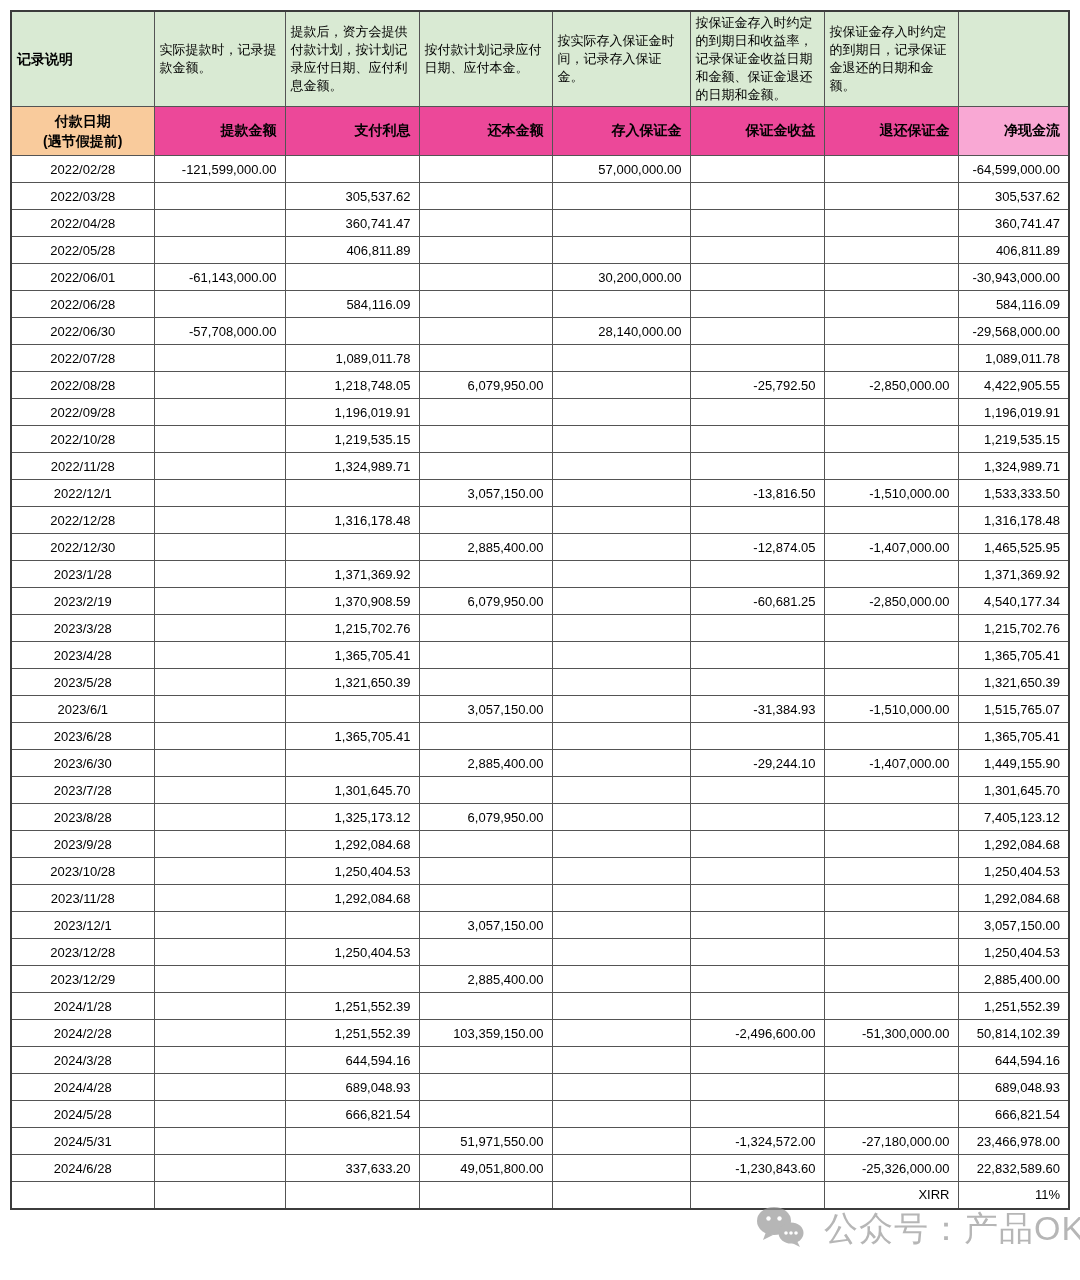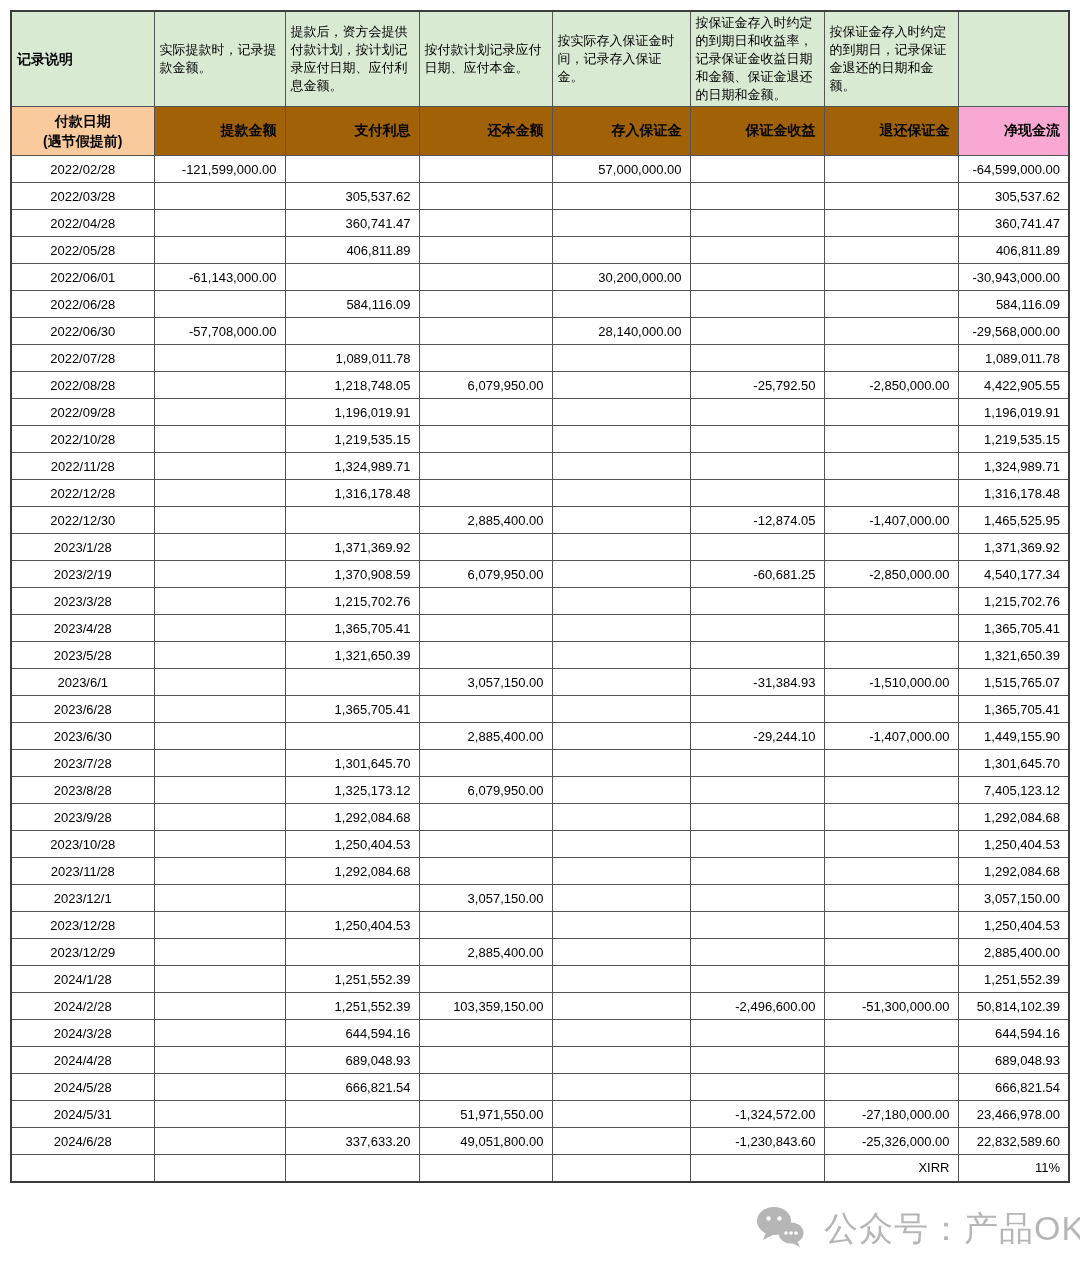--- a/index.html
+++ b/index.html
@@ -39,21 +39,21 @@
     height: 91px;
     word-break: break-all;
   }
   tr.desc-row td.c-first {
     text-align: left;
     font-weight: bold;
     font-size: 14px;
   }
   
   tr.label-row td {
-    background: #a16207;
+    background: #ec4899;
     font-weight: bold;
     font-size: 14px;
     text-align: right;
     vertical-align: middle;
     padding: 2px 8px;
     height: 49px;
   }
   tr.label-row td.c-first {
     background: #f9cb9c;
     text-align: center;
@@ -246,20 +246,30 @@
           <td class="date">2022/11/28</td>
           <td class="num"></td>
           <td class="num">1,324,989.71</td>
           <td class="num"></td>
           <td class="num"></td>
           <td class="num"></td>
           <td class="num"></td>
           <td class="num">1,324,989.71</td>
         </tr>
         <tr>
+          <td class="date">2022/12/1</td>
+          <td class="num"></td>
+          <td class="num"></td>
+          <td class="num">3,057,150.00</td>
+          <td class="num"></td>
+          <td class="num">-13,816.50</td>
+          <td class="num">-1,510,000.00</td>
+          <td class="num">1,533,333.50</td>
+        </tr>
+        <tr>
           <td class="date">2022/12/28</td>
           <td class="num"></td>
           <td class="num">1,316,178.48</td>
           <td class="num"></td>
           <td class="num"></td>
           <td class="num"></td>
           <td class="num"></td>
           <td class="num">1,316,178.48</td>
         </tr>
         <tr>

